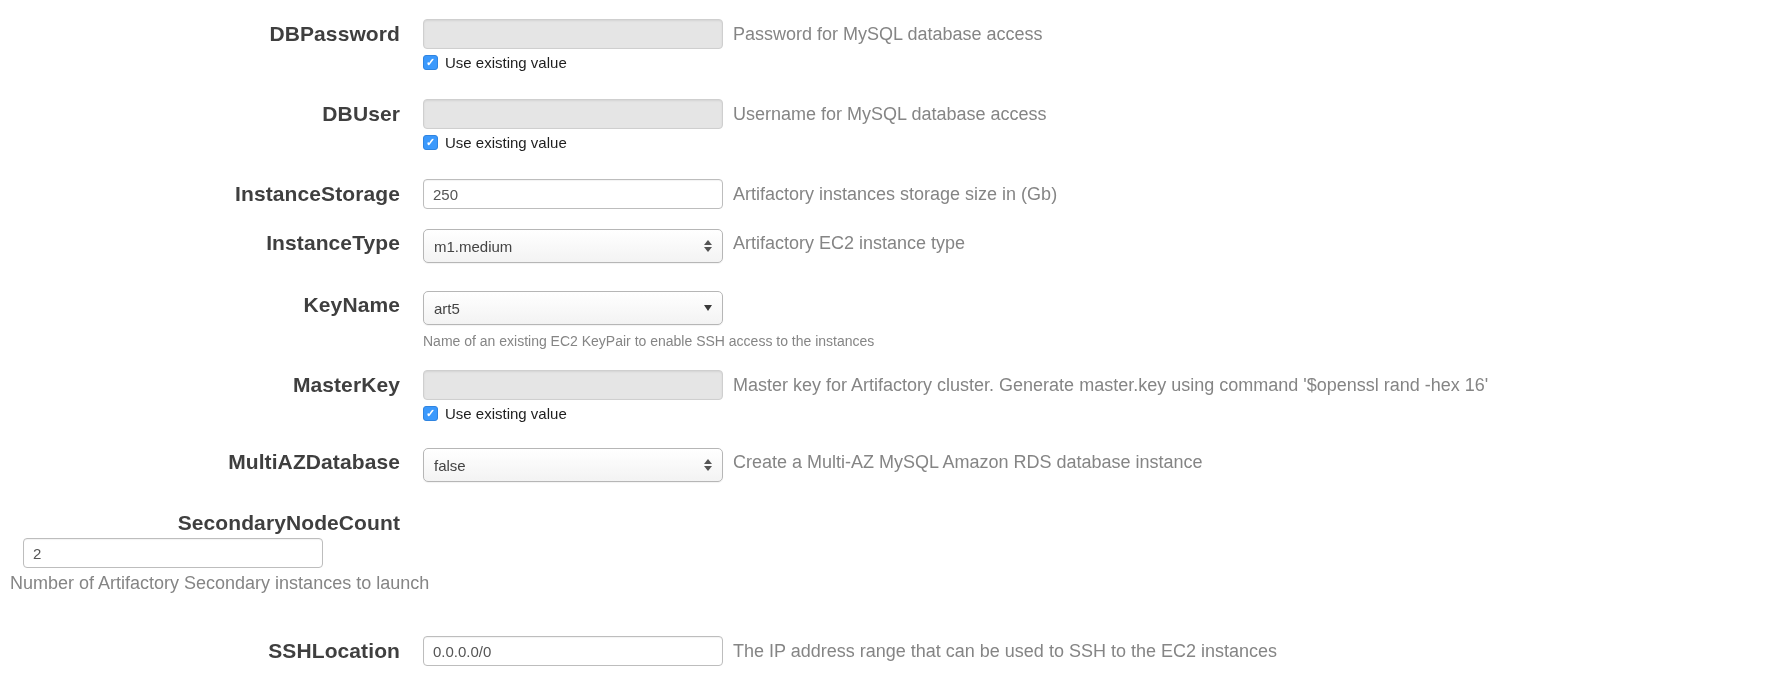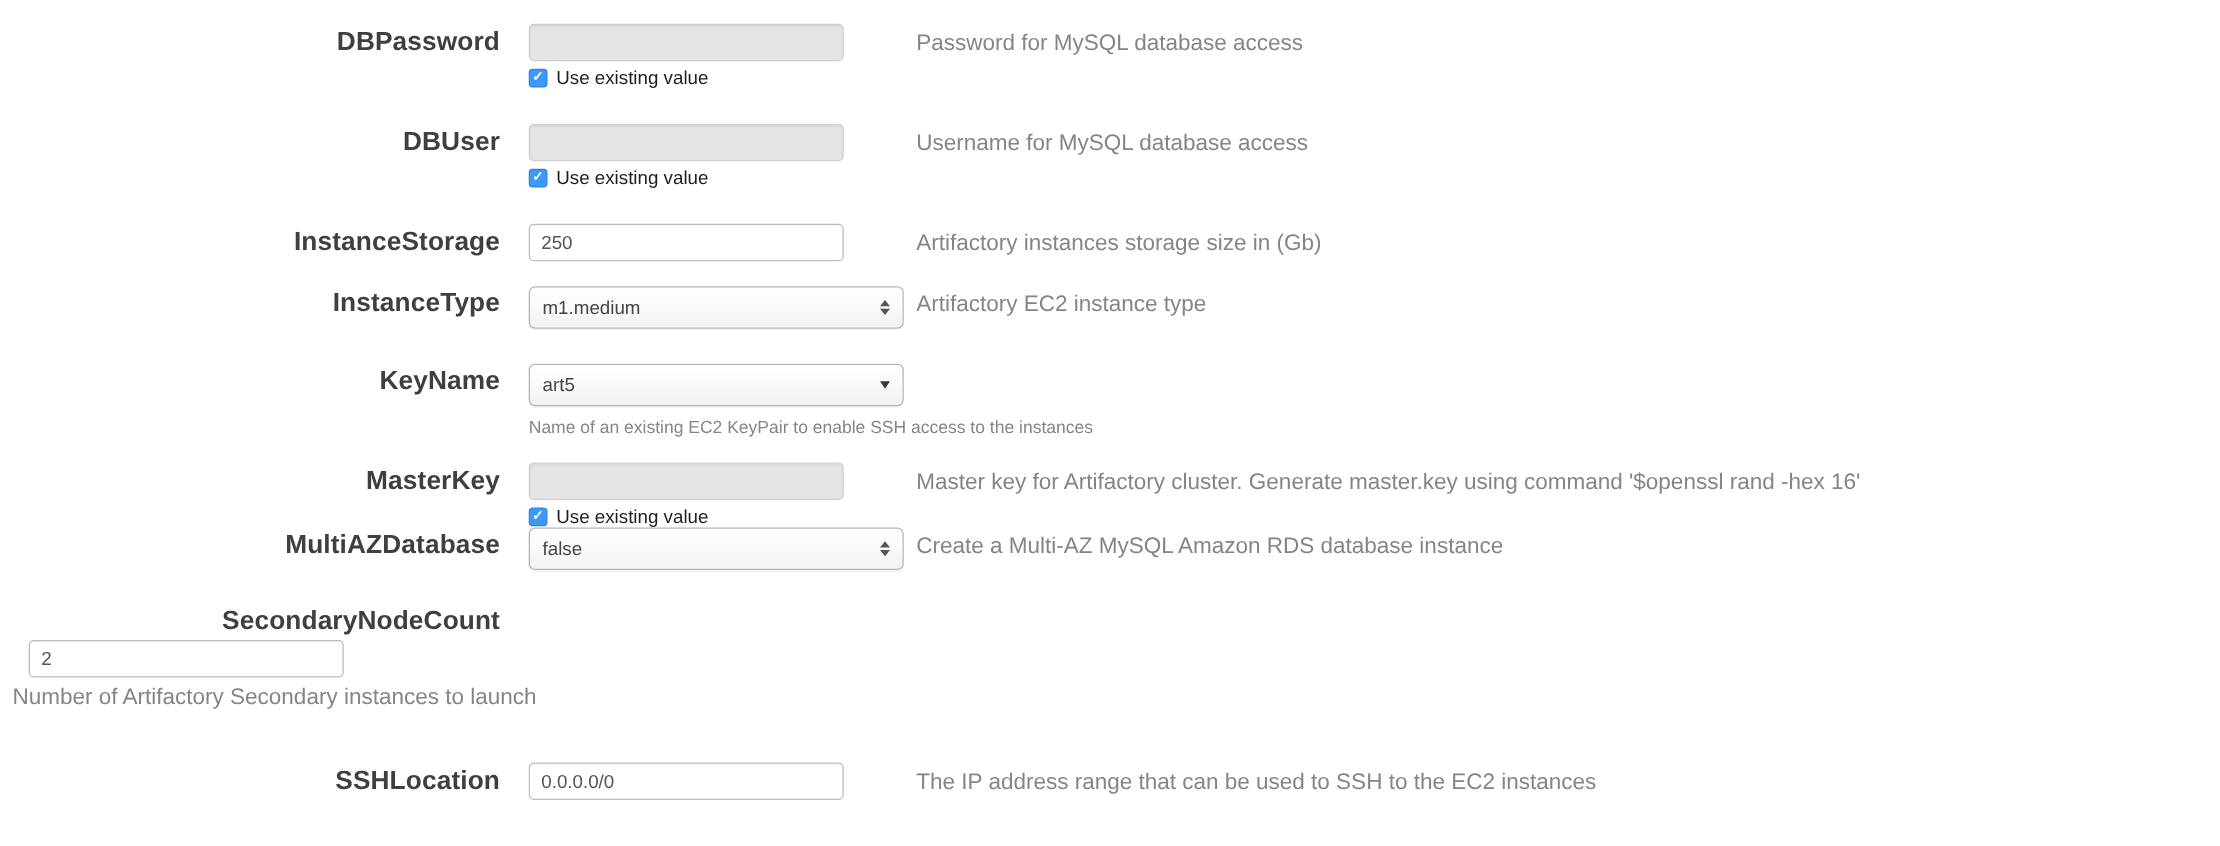--- a/index.html
+++ b/index.html
@@ -5,29 +5,29 @@
   * { box-sizing: border-box; margin: 0; padding: 0; }
   html, body { width: 1776px; height: 677px; background: #ffffff; overflow: hidden;
     font-family: "Liberation Sans", sans-serif; }
   .form-area { padding-top: 19px; }
   .row { display: flex; align-items: flex-start; }
   .r1 { margin-bottom: 28px; }
   .r2 { margin-bottom: 28px; }
   .r3 { margin-bottom: 20px; }
   .r4 { margin-bottom: 28px; }
   .r5 { margin-bottom: 21px; }
-  .r6 { }
+  .r6 { margin-bottom: 26px; }
   .r7 { margin-bottom: 26px; }
   .r8 { margin-bottom: 38px; flex-direction: column; }
   .r9 { margin-bottom: 0; }
   .lbl { width: 400px; flex-shrink: 0; text-align: right; font-weight: bold;
     font-size: 21px; color: #3f3f3f; line-height: 30px; letter-spacing: 0.1px; }
   .row.sel .lbl { line-height: 28px; }
   .ctrl { margin-left: 23px; width: 300px; flex-shrink: 0; }
-  .txt { width: 252px; height: 30px; border: 1px solid #bdbdbd; border-radius: 4px;
+  .txt { width: 300px; height: 30px; border: 1px solid #bdbdbd; border-radius: 4px;
     padding: 0 9px; font-size: 15px; color: #555; background: #fff;
     font-family: "Liberation Sans", sans-serif; outline: none;
     box-shadow: inset 0 1px 1px rgba(0,0,0,0.05); }
   .txt:disabled, .txt.disabled { background: #e5e5e5; border-color: #cfcfcf;
     box-shadow: inset 0 1px 2px rgba(0,0,0,0.08); }
   .select { width: 300px; height: 28px; border: 1px solid #b6b6b6; border-radius: 5px;
     background: linear-gradient(#ffffff, #f3f3f3); display: flex; align-items: center;
     justify-content: space-between; padding: 16px 10px; cursor: pointer;
     box-shadow: 0 1px 1px rgba(0,0,0,0.05); }
   .select-value { font-size: 15px; color: #444; }

